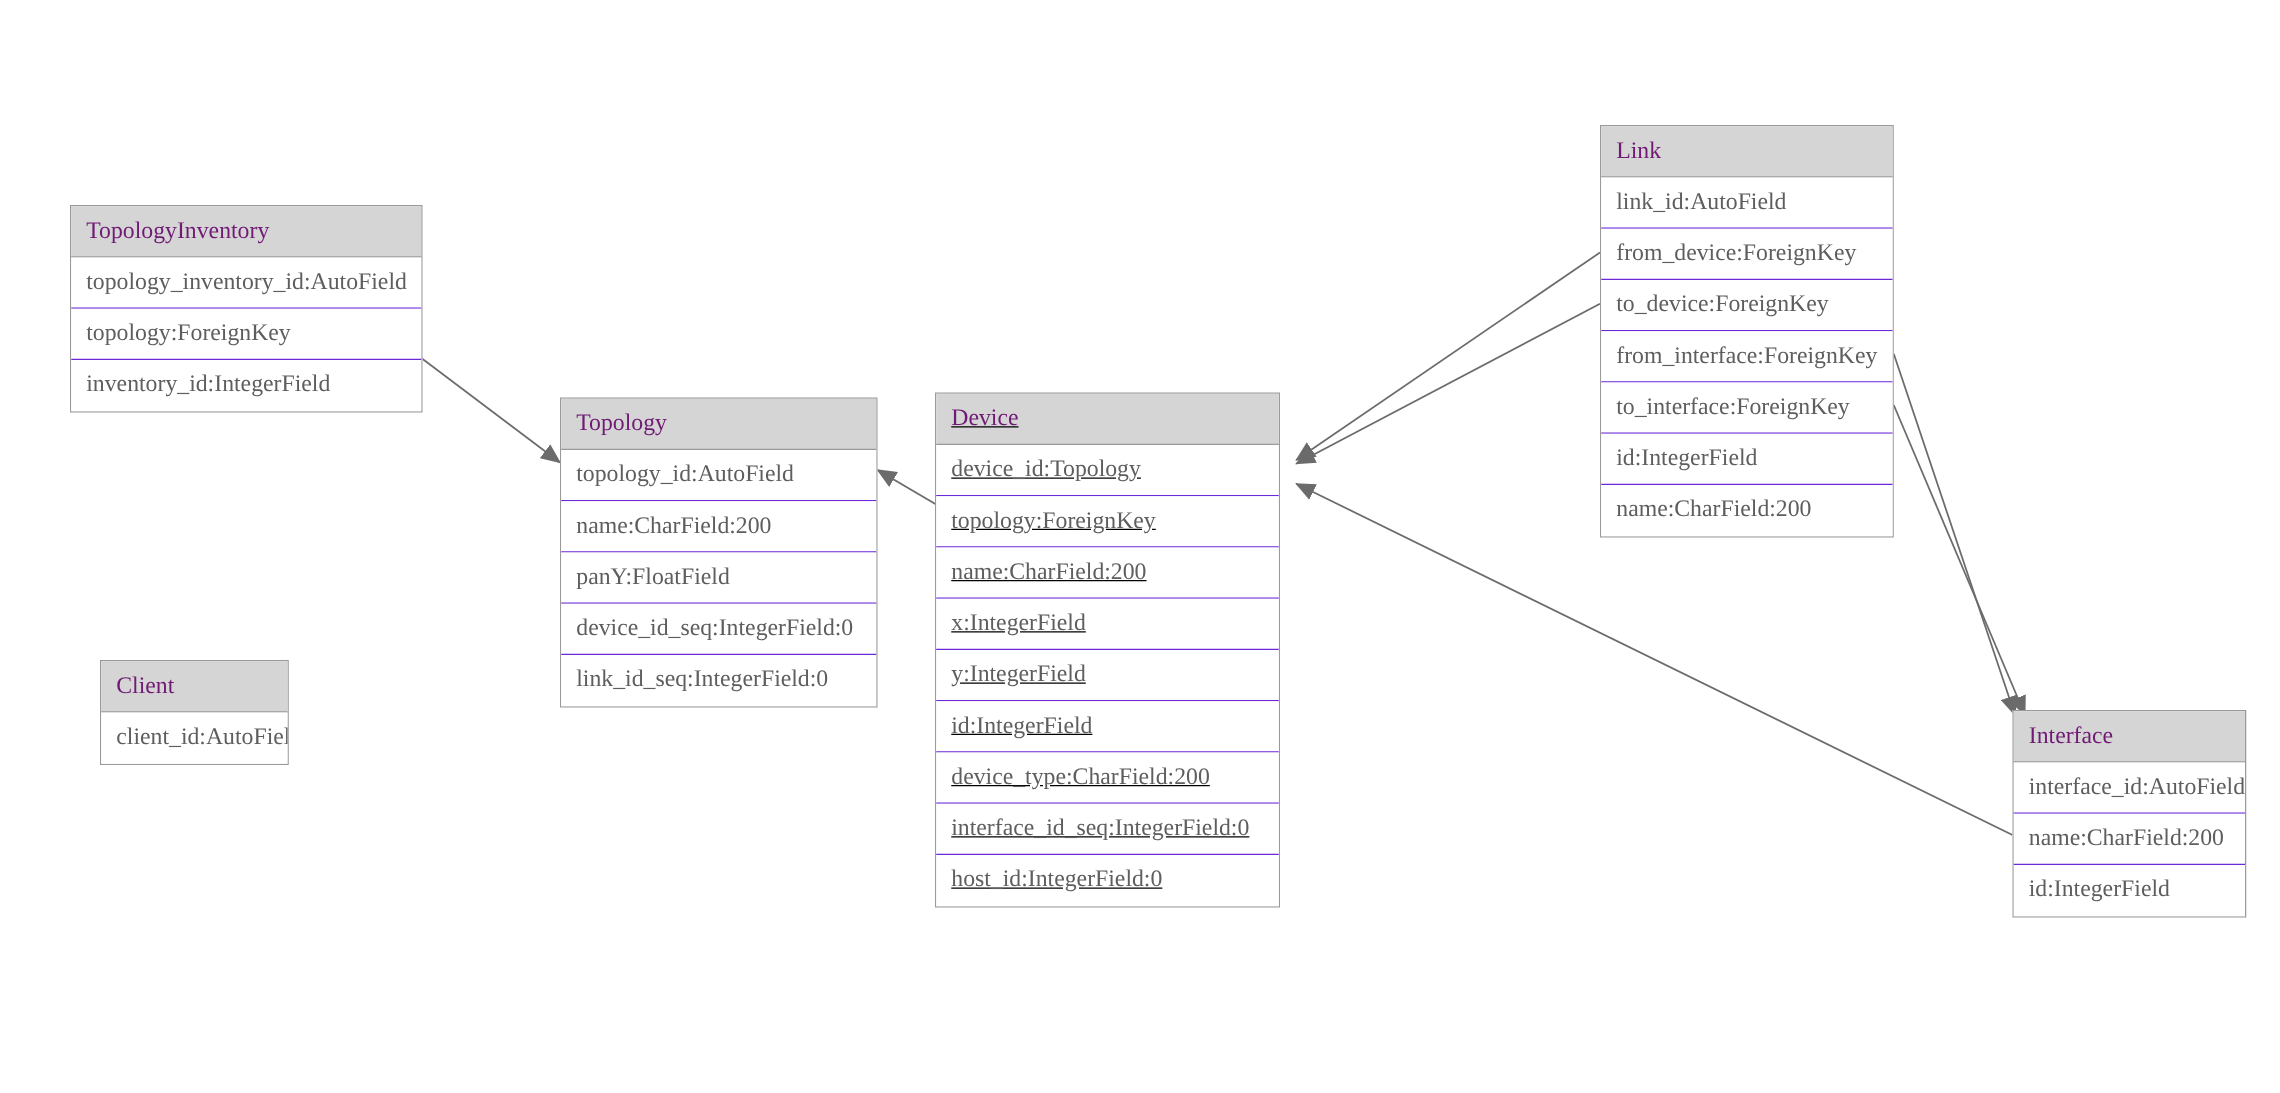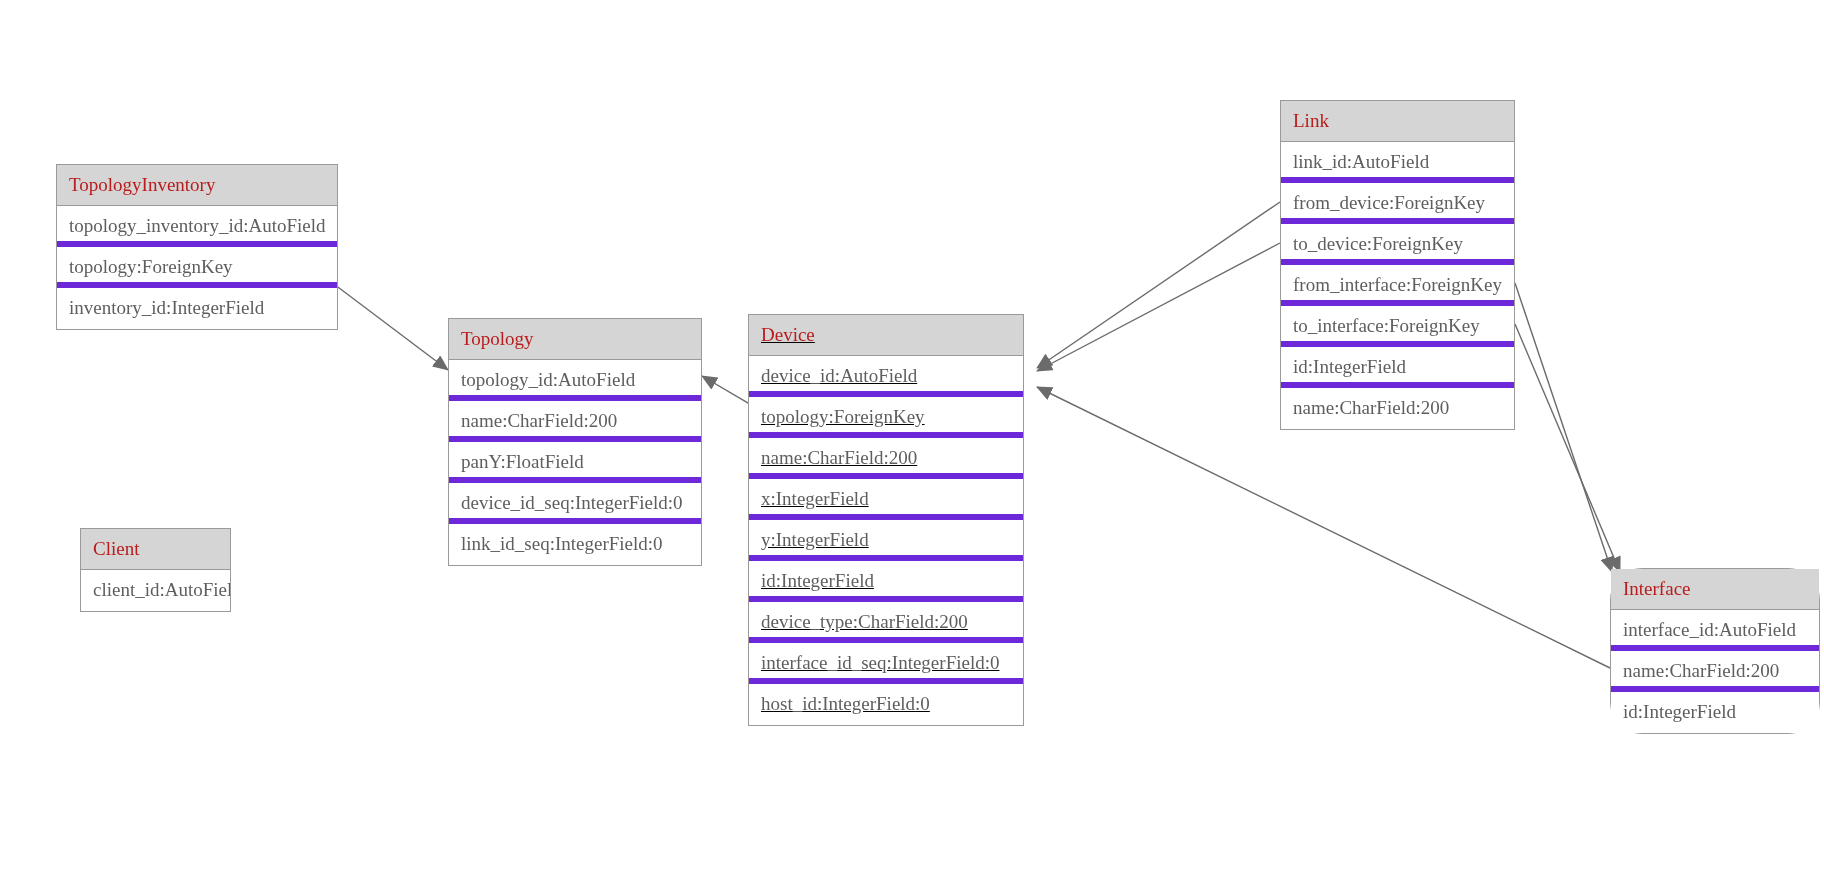--- a/index.html
+++ b/index.html
@@ -15,31 +15,31 @@
     position:absolute;
     box-sizing:border-box;
     border:1px solid #9a9a9a;
     background:#ffffff;
     border-collapse:collapse;
   }
   .entity .hdr{
     box-sizing:border-box;
     background:#d5d5d5;
     border-bottom:1px solid #9a9a9a;
-    color:#b91c1c;
+    color:#701a75;
     font-size:19px;
     line-height:40px;
     height:41px;
     padding:0 12px;
     white-space:nowrap;
     overflow:hidden;
   }
   .entity .row{
     box-sizing:border-box;
-    border-bottom:6px solid #6d28d9;
+    border-bottom:1px solid #6d28d9;
     color:#5e5e5e;
     font-size:19px;
     line-height:40px;
     height:41px;
     padding:0 12px;
     white-space:nowrap;
     background:#ffffff;
     overflow:hidden;
   }
   .entity .row:last-child{border-bottom:none;}
@@ -84,39 +84,39 @@
     <div class="entity" style="left: 448px; top: 318px; width: 254px;">
       <div class="hdr">Topology</div>
       <div class="row">topology_id:AutoField</div>
       <div class="row">name:CharField:200</div>
       <div class="row">panY:FloatField</div>
       <div class="row">device_id_seq:IntegerField:0</div>
       <div class="row">link_id_seq:IntegerField:0</div>
     </div>
     <div class="entity" style="left: 748px; top: 314px; width: 276px; text-decoration: underline;">
       <div class="hdr">Device</div>
-      <div class="row">device_id:AutoField</div>
+      <div class="row">device_id:Topology</div>
       <div class="row">topology:ForeignKey</div>
       <div class="row">name:CharField:200</div>
       <div class="row">x:IntegerField</div>
       <div class="row">y:IntegerField</div>
       <div class="row">id:IntegerField</div>
       <div class="row">device_type:CharField:200</div>
       <div class="row">interface_id_seq:IntegerField:0</div>
       <div class="row">host_id:IntegerField:0</div>
     </div>
     <div class="entity" style="left: 1280px; top: 100px; width: 235px;">
       <div class="hdr">Link</div>
       <div class="row">link_id:AutoField</div>
       <div class="row">from_device:ForeignKey</div>
       <div class="row">to_device:ForeignKey</div>
       <div class="row">from_interface:ForeignKey</div>
       <div class="row">to_interface:ForeignKey</div>
       <div class="row">id:IntegerField</div>
       <div class="row">name:CharField:200</div>
     </div>
-    <div class="entity" style="left: 1610px; top: 568px; width: 210px; border-radius: 32px;">
+    <div class="entity" style="left: 1610px; top: 568px; width: 187px;">
       <div class="hdr">Interface</div>
       <div class="row">interface_id:AutoField</div>
       <div class="row">name:CharField:200</div>
       <div class="row">id:IntegerField</div>
     </div>
   </div>
 
 </body></html>

